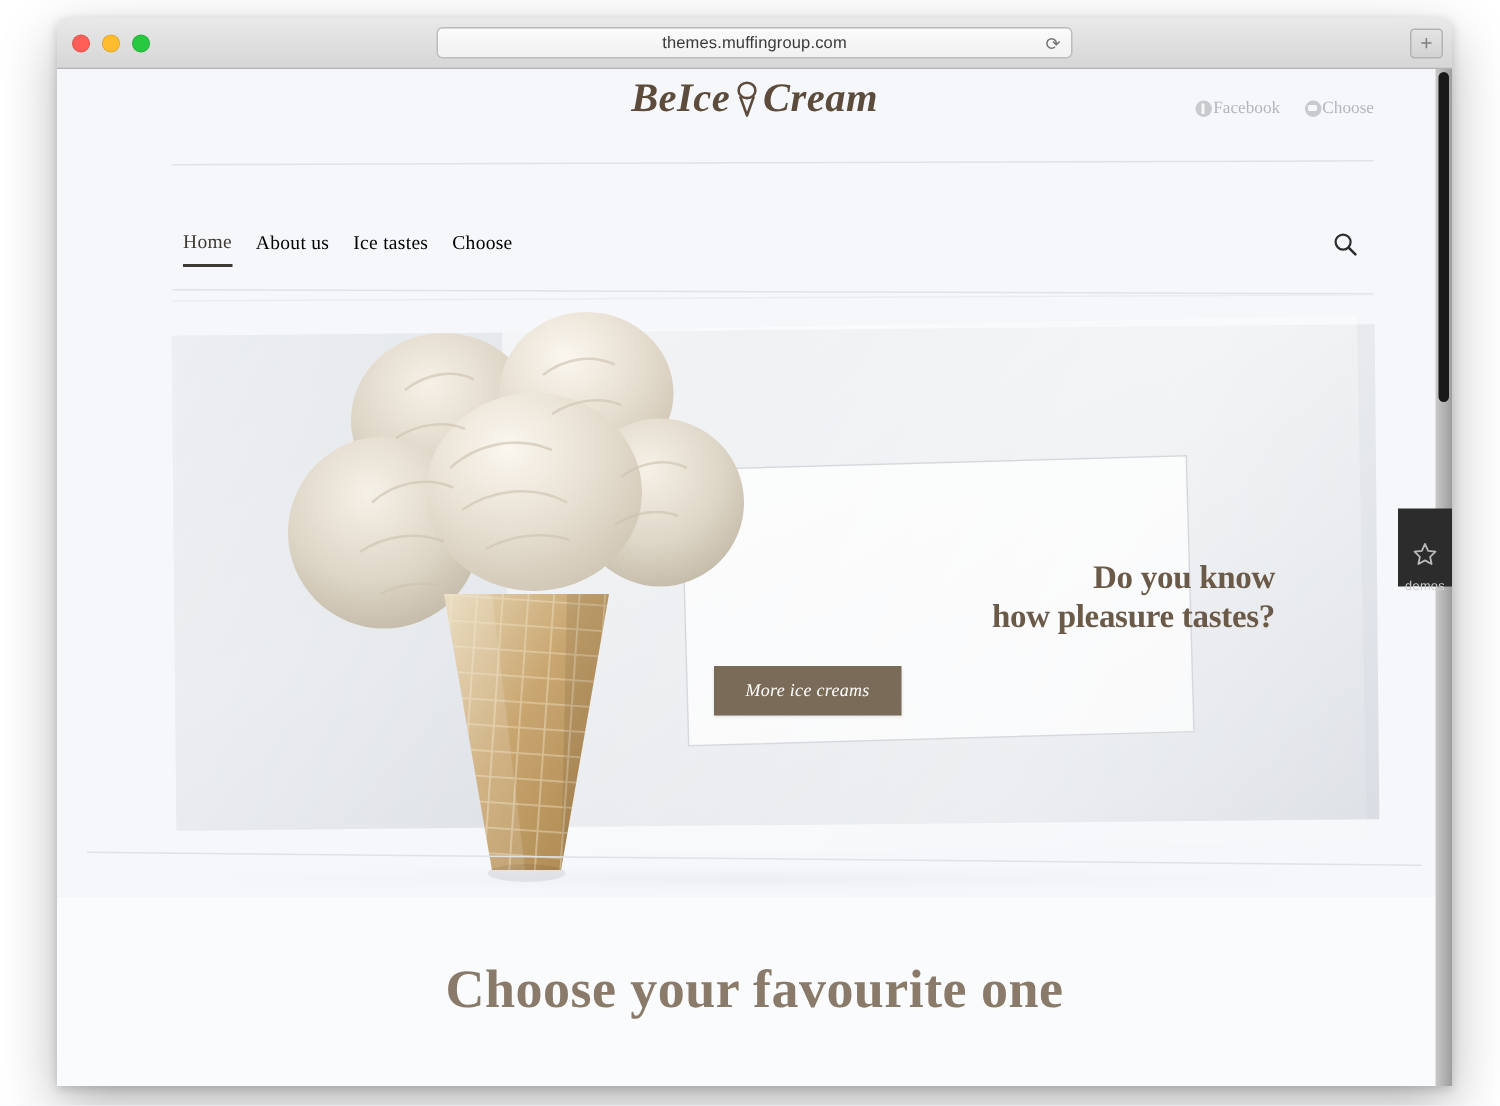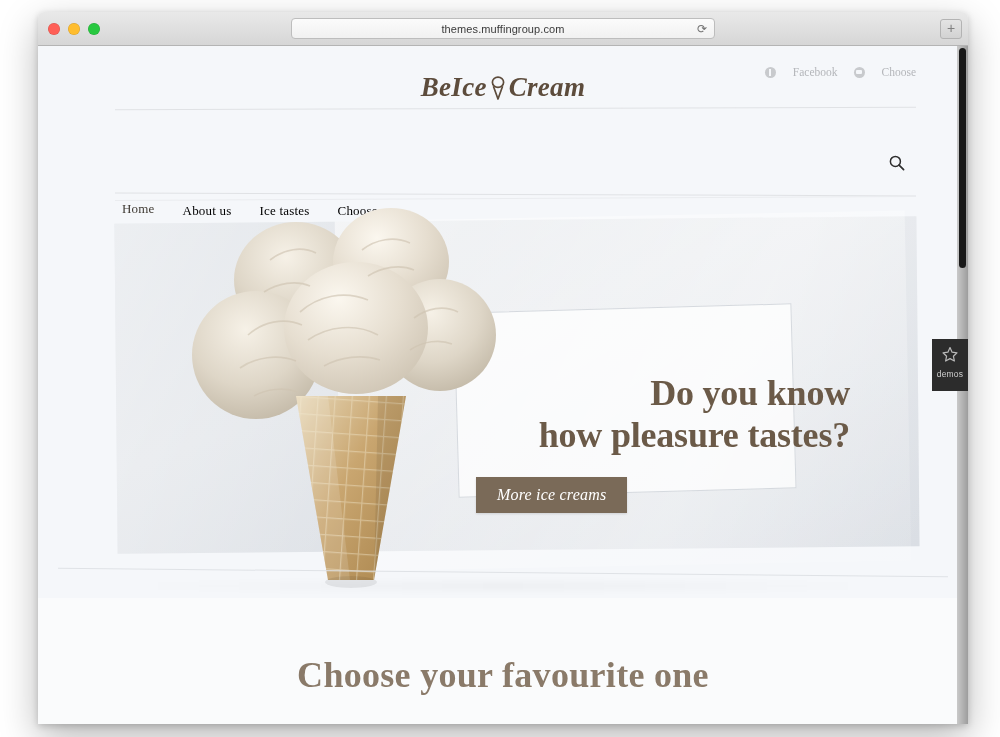--- a/index.html
+++ b/index.html
@@ -92,21 +92,21 @@
     overflow: hidden;
   }
 
   
   .site-header {
     position: relative;
     height: 60px;
   }
   .logo {
     position: absolute;
-    left: 0; right: 0; top: 26px;
+    left: 0; right: 0; top: 4px;
     text-align: center;
     font-family: "Liberation Serif", serif;
     font-style: italic;
     font-weight: bold;
     font-size: 27px;
     color: #5d4c3c;
     letter-spacing: .3px;
     white-space: nowrap;
   }
   .cone-mark {
@@ -120,21 +120,21 @@
     position: absolute;
     right: 52px;
     top: 20px;
     display: flex;
     gap: 16px;
     align-items: center;
   }
   .social {
     display: flex;
     align-items: center;
-    gap: 17px;
+    gap: 1px;
     font-family: "Liberation Serif", serif;
     font-size: 11.5px;
     color: #b4b6ba;
   }
   .social-dot {
     width: 11px; height: 11px;
     border-radius: 50%;
     background: #c8cacd;
     display: block;
     position: relative;
@@ -161,23 +161,22 @@
   .rule-top { top: 62px; transform: rotate(-0.18deg); }
   .rule-bottom { top: 148px; transform: rotate(0.2deg); }
   .rule-bottom2 { top: 152px; background: #eaecef; transform: rotate(-0.3deg); }
 
   
   .navbar {
     position: absolute;
     left: 84px;
     top: 107px;
     display: flex;
-    gap: 28px;
-    align-items: flex-end;
-    margin-top: 48px;
+    gap: 16px;
+    align-items: center;
   }
   .nav-item {
     font-family: "Liberation Serif", serif;
     font-size: 13px;
     color: #000000;
     padding-bottom: 7px;
     white-space: nowrap;
     letter-spacing: .2px;
   }
   .nav-item.active {
@@ -263,53 +262,53 @@
 
   .hero-copy {
     position: absolute;
     left: 428px;
     top: 168px;
     width: 420px;
   }
   .hero-title {
     font-family: "Liberation Serif", serif;
     font-weight: bold;
-    font-size: 36px;
+    font-size: 22px;
     line-height: 1.18;
     color: #6b5a48;
     letter-spacing: -.2px;
     white-space: pre-line;
     text-align: right;
     padding-right: 36px;
   }
   .hero-cta {
     display: inline-block;
     margin-top: 20px;
     margin-left: 10px;
     background: #7a6a58;
     color: #ffffff;
     font-family: "Liberation Serif", serif;
     font-style: italic;
-    font-size: 16px;
+    font-size: 12px;
     padding: 9px 21px;
     letter-spacing: .2px;
     box-shadow: 0 1px 2px rgba(0,0,0,0.12);
   }
 
   
   .favourites {
     position: absolute;
     left: 0; right: 0;
     top: 552px;
     bottom: 0;
     background: #fafbfc;
   }
   .fav-title {
     text-align: center;
-    margin-top: 56px;
+    margin-top: 40px;
     font-family: "Liberation Serif", serif;
     font-size: 36px;
     color: #8a7a69;
     letter-spacing: .3px;
   }
   .fav-row {
     position: absolute;
     left: 0; right: 0;
     top: 108px;
     height: 70px;
@@ -319,21 +318,21 @@
   
   .demos-tab {
     position: absolute;
     right: 0;
     top: 293px;
     width: 36px;
     height: 52px;
     background: #2c2c2c;
     color: #cfcfcf;
     text-align: center;
-    padding-top: 7px;
+    padding-top: 22px;
     z-index: 30;
   }
   .demos-label {
     font-size: 8.5px;
     margin-top: 2px;
     letter-spacing: .2px;
   }
 
   
   .scrollbar-track {

